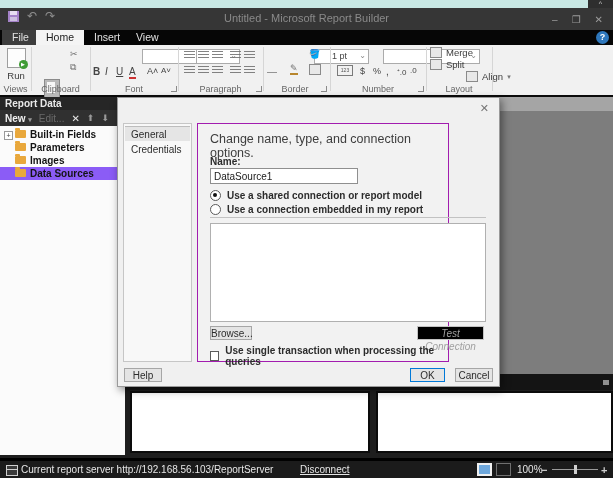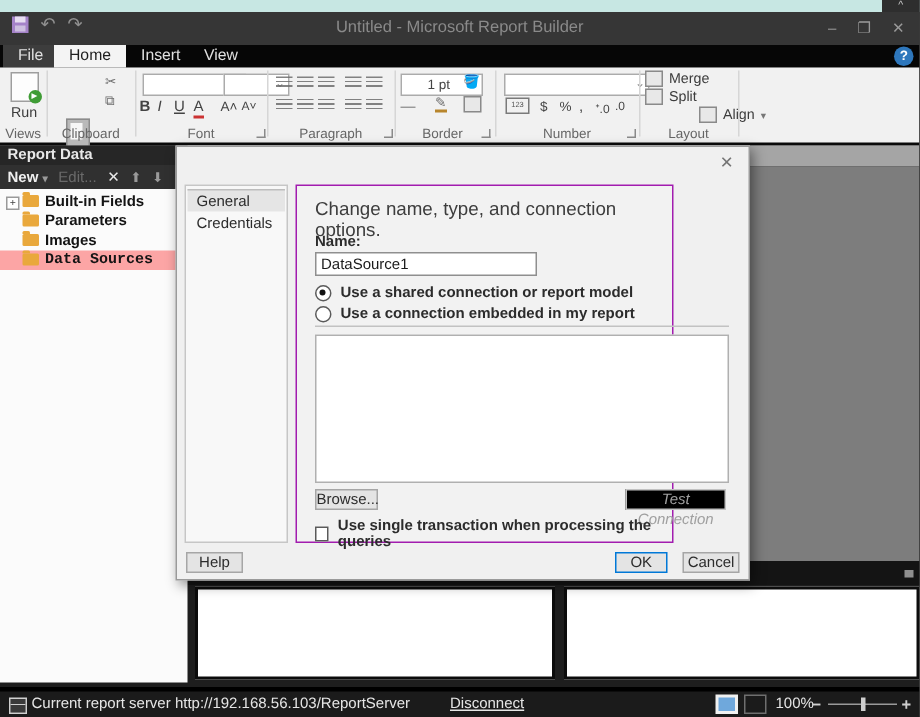--- a/index.html
+++ b/index.html
@@ -32,21 +32,21 @@
   .grp-label{position:absolute;top:39px;font-size:9px;color:#666;text-align:center;}
   .launch{position:absolute;top:41px;width:5px;height:5px;border-right:1px solid #8a8a8a;border-bottom:1px solid #8a8a8a;}
   .bigbtn{position:absolute;top:3px;width:30px;text-align:center;color:#3c3c3c;font-size:9.5px;}
   .runic{width:17px;height:18px;margin:0 auto 2px;background:#fdfdfd;border:1px solid #9e9e9e;position:relative;}
   .runic:after{content:"▶";position:absolute;right:-3px;bottom:-2px;width:9px;height:9px;border-radius:50%;
     background:#3f9c35;color:#fff;font-size:5px;line-height:9px;}
   .pasteic{width:14px;height:17px;margin:0 auto 2px;background:#b9b9b9;border:1px solid #8b8b8b;position:relative;}
   .pasteic:after{content:"";position:absolute;left:2px;top:2px;width:8px;height:11px;background:#f7f7f7;}
   .smic{position:absolute;color:#6f6f6f;font-size:9px;}
   .combo{position:absolute;height:13px;background:#fff;border:1px solid #ababab;color:#444;
-    font-size:9px;line-height:13px;padding-left:17px;}
+    font-size:9px;line-height:13px;padding-left:17px;margin-left:47px;}
   .combo:after{content:"⌄";position:absolute;right:2px;top:-1px;color:#8a8a8a;font-size:8px;}
   .fmt{position:absolute;font-size:10px;color:#444;}
   .bars{position:absolute;width:11px;height:8px;
     background:repeating-linear-gradient(#6d6d6d 0 1px,transparent 1px 3px);opacity:.85;}
   .numbox{position:absolute;width:14px;height:9px;border:1px solid #7a7a7a;color:#555;
     font-size:5px;line-height:9px;text-align:center;}
   .layrow{position:absolute;left:430px;display:flex;gap:4px;align-items:center;color:#3c3c3c;font-size:9.5px;}
   .layic{width:10px;height:9px;border:1px solid #8a8a8a;background:#e8e8e8;}
   
   .lpanel-h{left:0;top:97px;width:125px;height:13px;background:#262626;color:#e8e8e8;
@@ -241,21 +241,21 @@
       <span class="lbl">Built-in Fields</span>
     </div>
     <div class="trow" style="top:15px;">
       <span class="folder"></span>
       <span class="lbl">Parameters</span>
     </div>
     <div class="trow" style="top:28px;">
       <span class="folder"></span>
       <span class="lbl">Images</span>
     </div>
-    <div class="trow" style="top:41px;background:#fca5a5;font-family:Liberation Mono, monospace;">
+    <div class="trow" style="top:41px;background:#8b5cf6;">
       <span class="folder"></span>
       <span class="lbl">Data Sources</span>
     </div>
   </div>
 
   <div class="abs dialog">
     <div class="dlg-x">✕</div>
     <div class="dlg-nav">
       <div class="nav-item sel" style="top:2px;">General</div>
       <div class="nav-item" style="top:18px;">Credentials</div>

